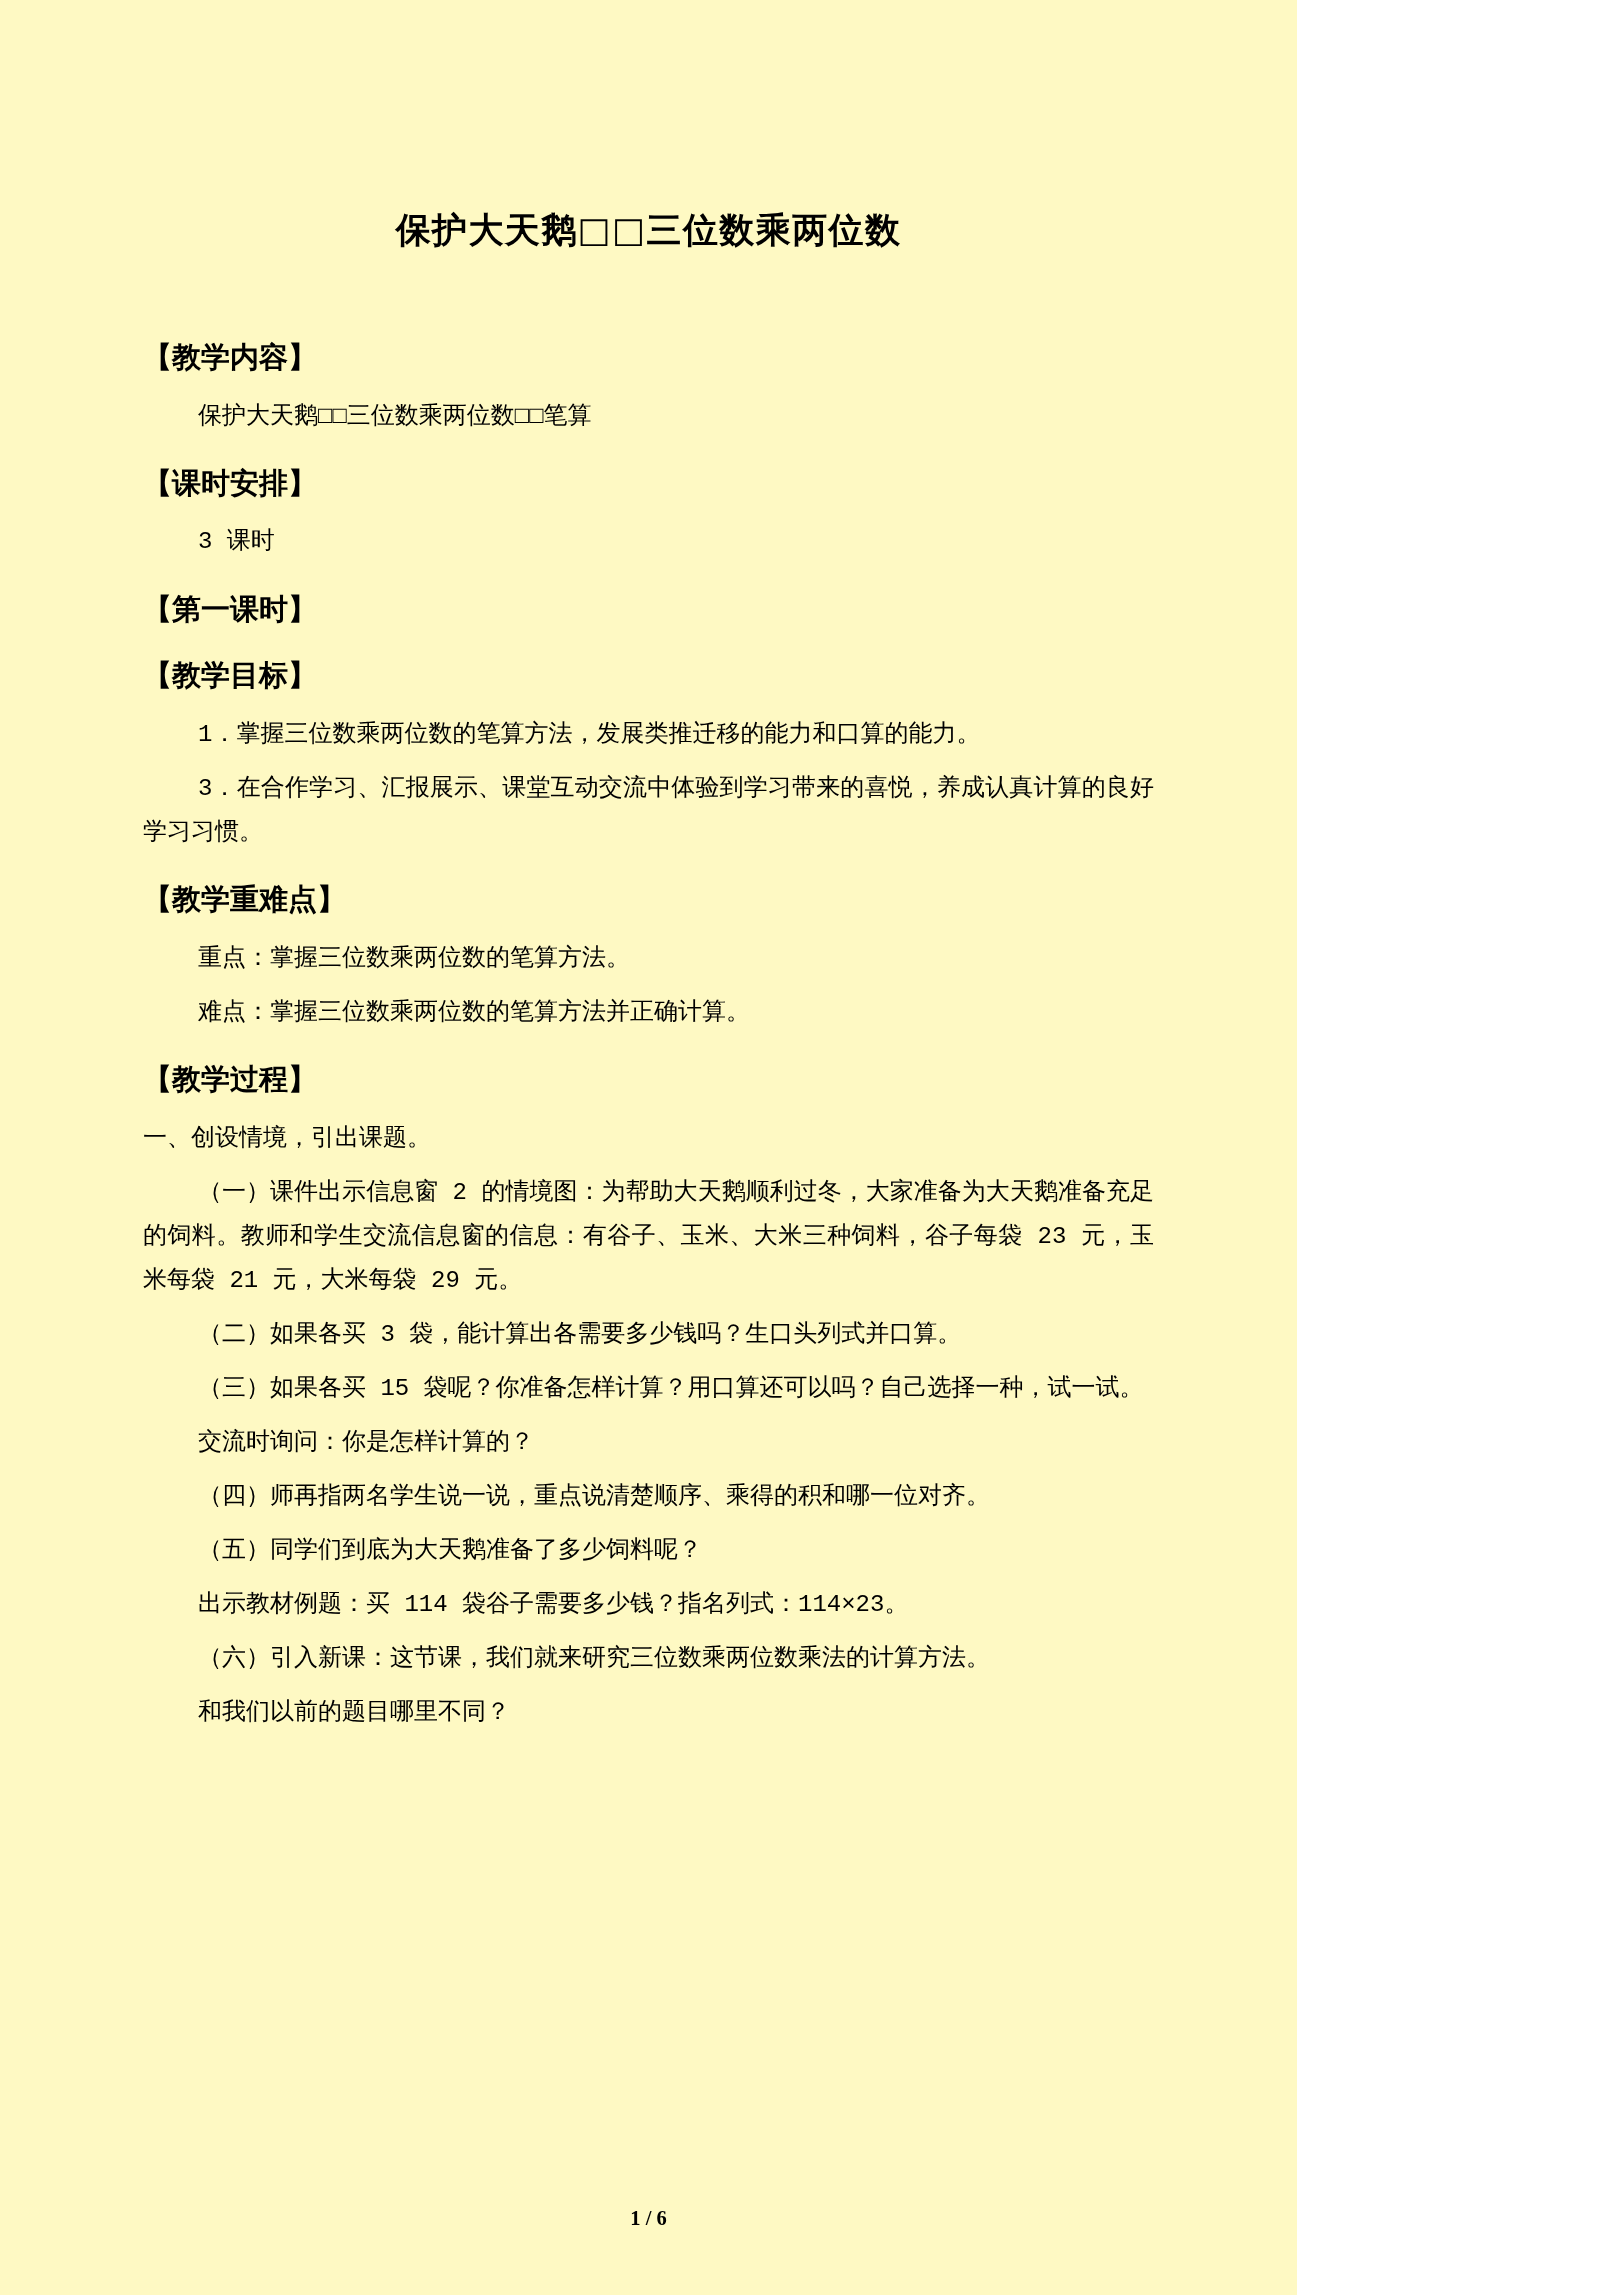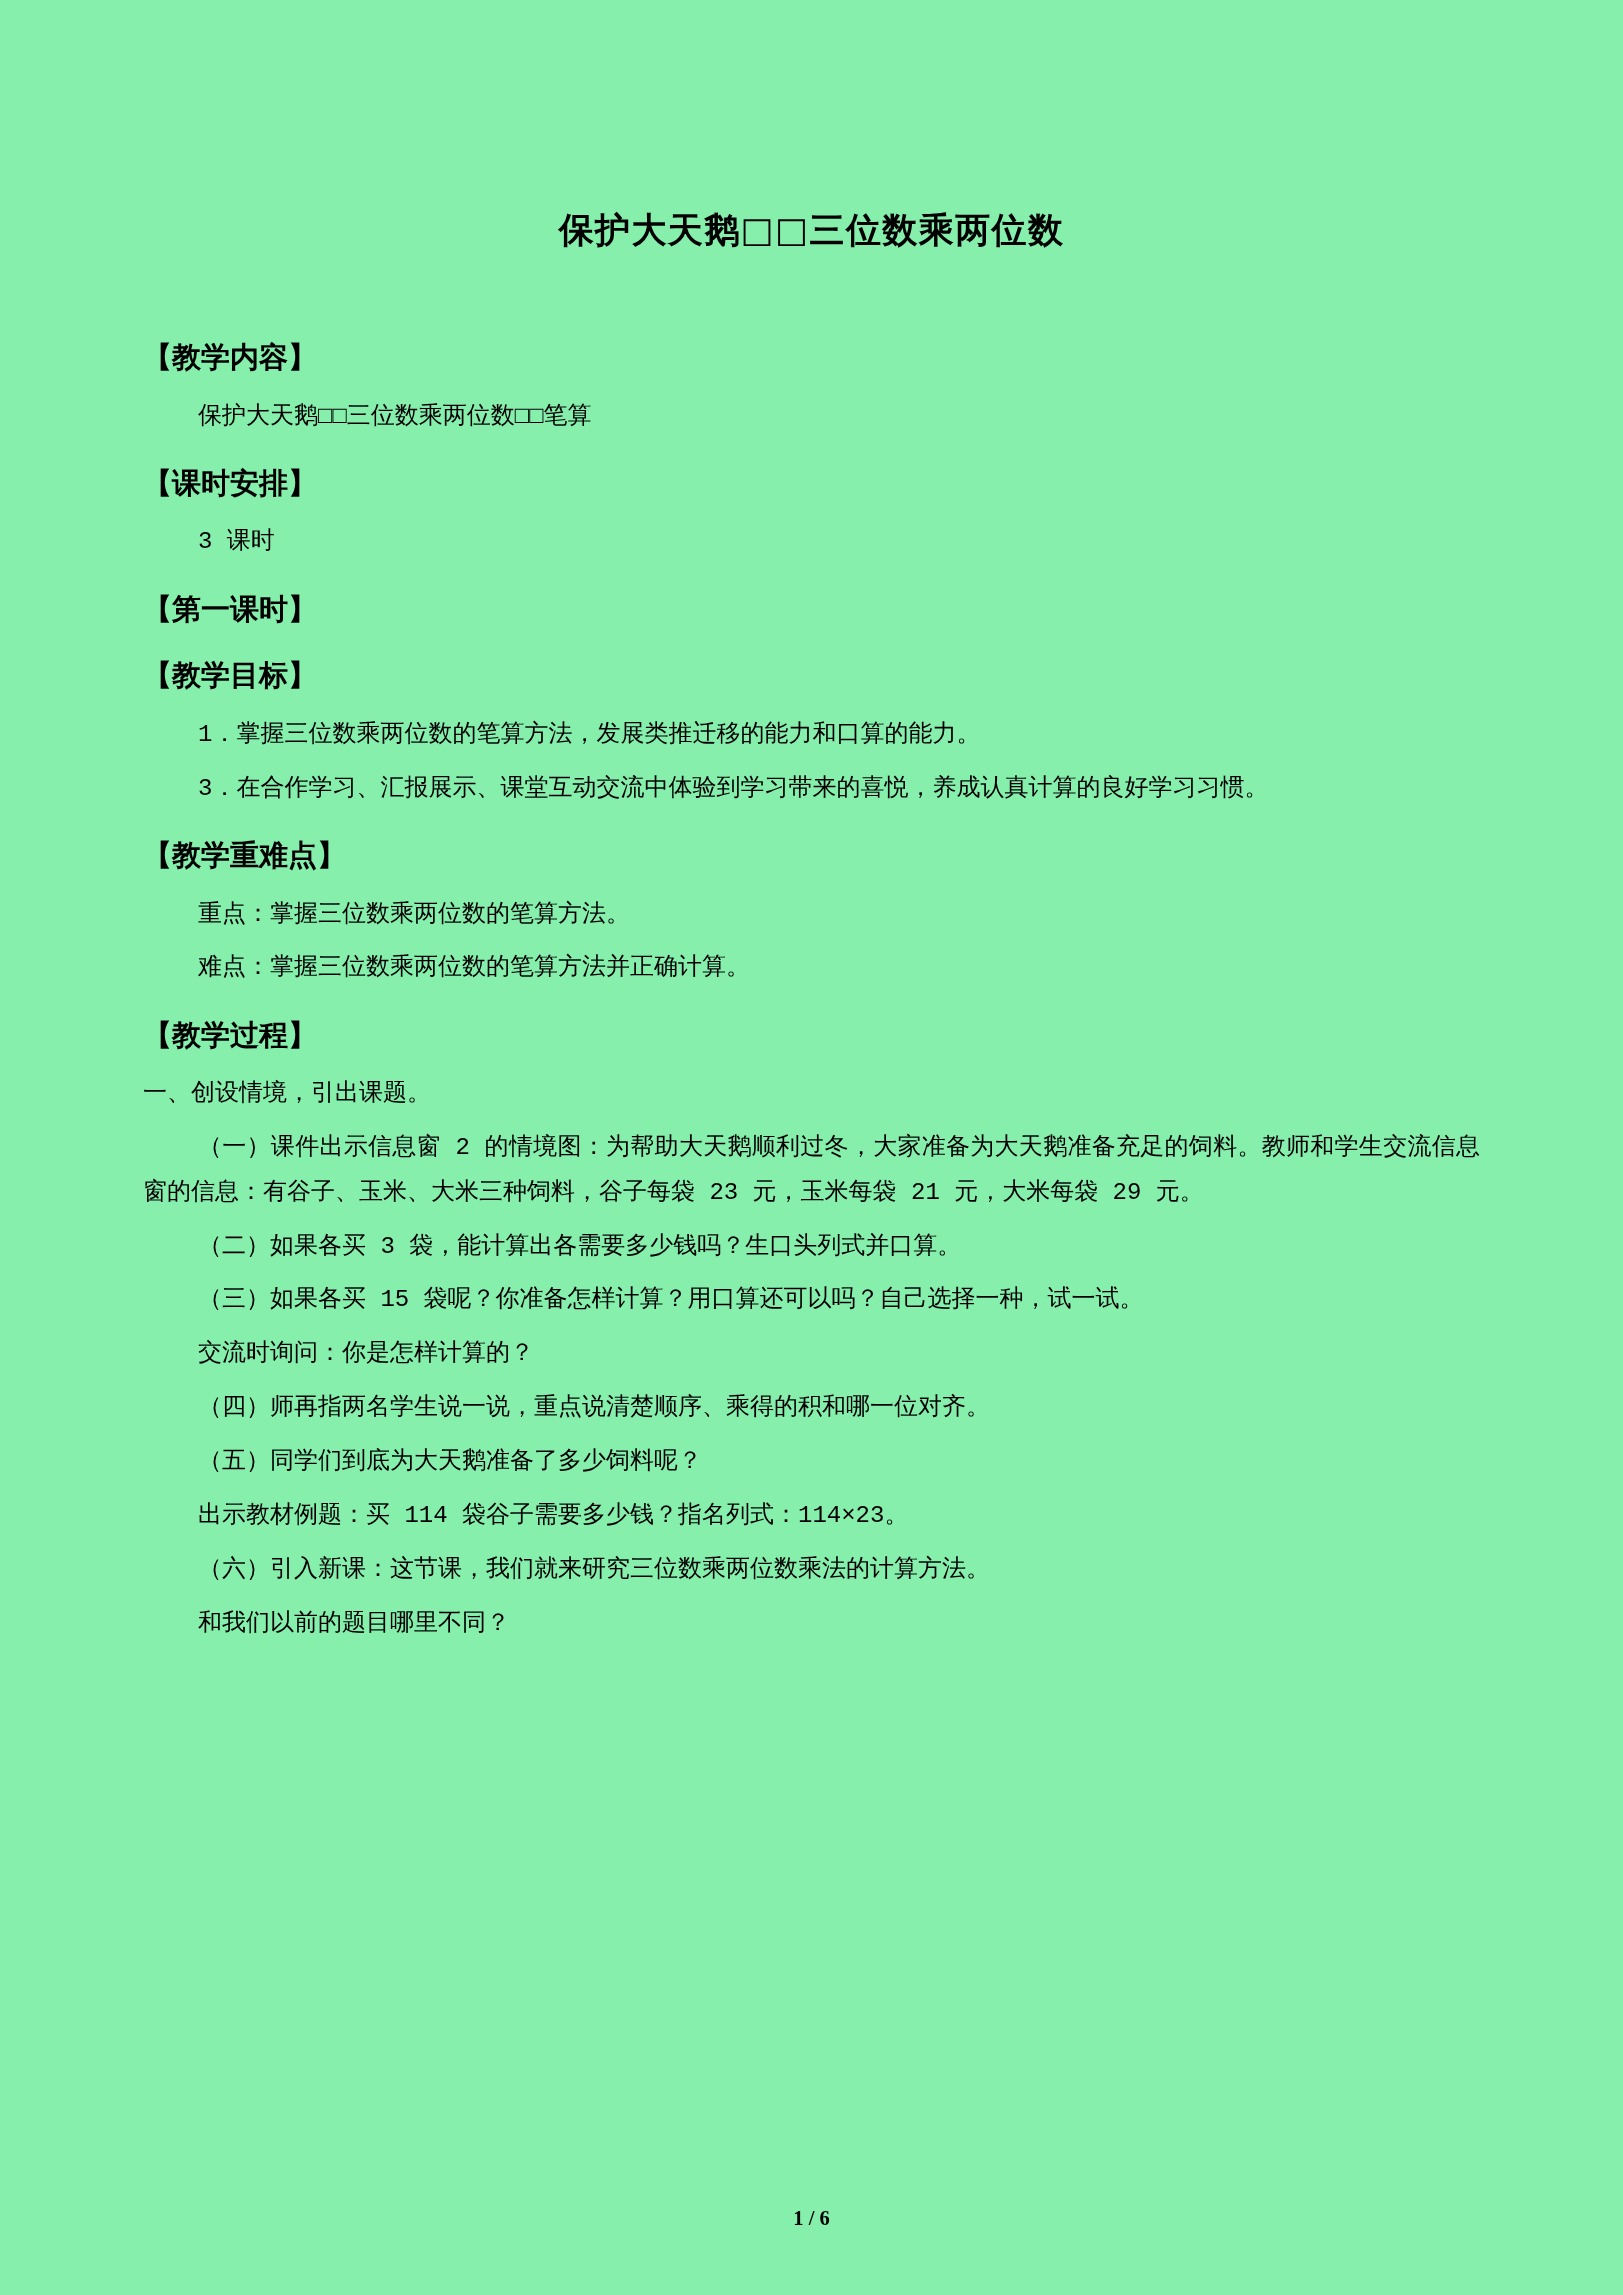--- a/index.html
+++ b/index.html
@@ -5,26 +5,26 @@
   html, body {
     margin: 0;
     padding: 0;
     background: #ffffff;
   }
   body {
     font-family: "DejaVu Serif", "Liberation Serif", serif;
     color: #000000;
   }
   .page {
-    width: 1623px;
+    width: 1297px;
     min-height: 2295px;
     box-sizing: border-box;
     padding: 205px 143px 82px 143px;
     position: relative;
-    background: #86efac;
+    background: #fef9c3;
   }
   .doc-title {
     text-align: center;
     font-size: 35px;
     font-weight: bold;
     letter-spacing: 1.4px;
     margin: 0 0 82px 0;
     line-height: 1.4;
   }
   .section-head {

